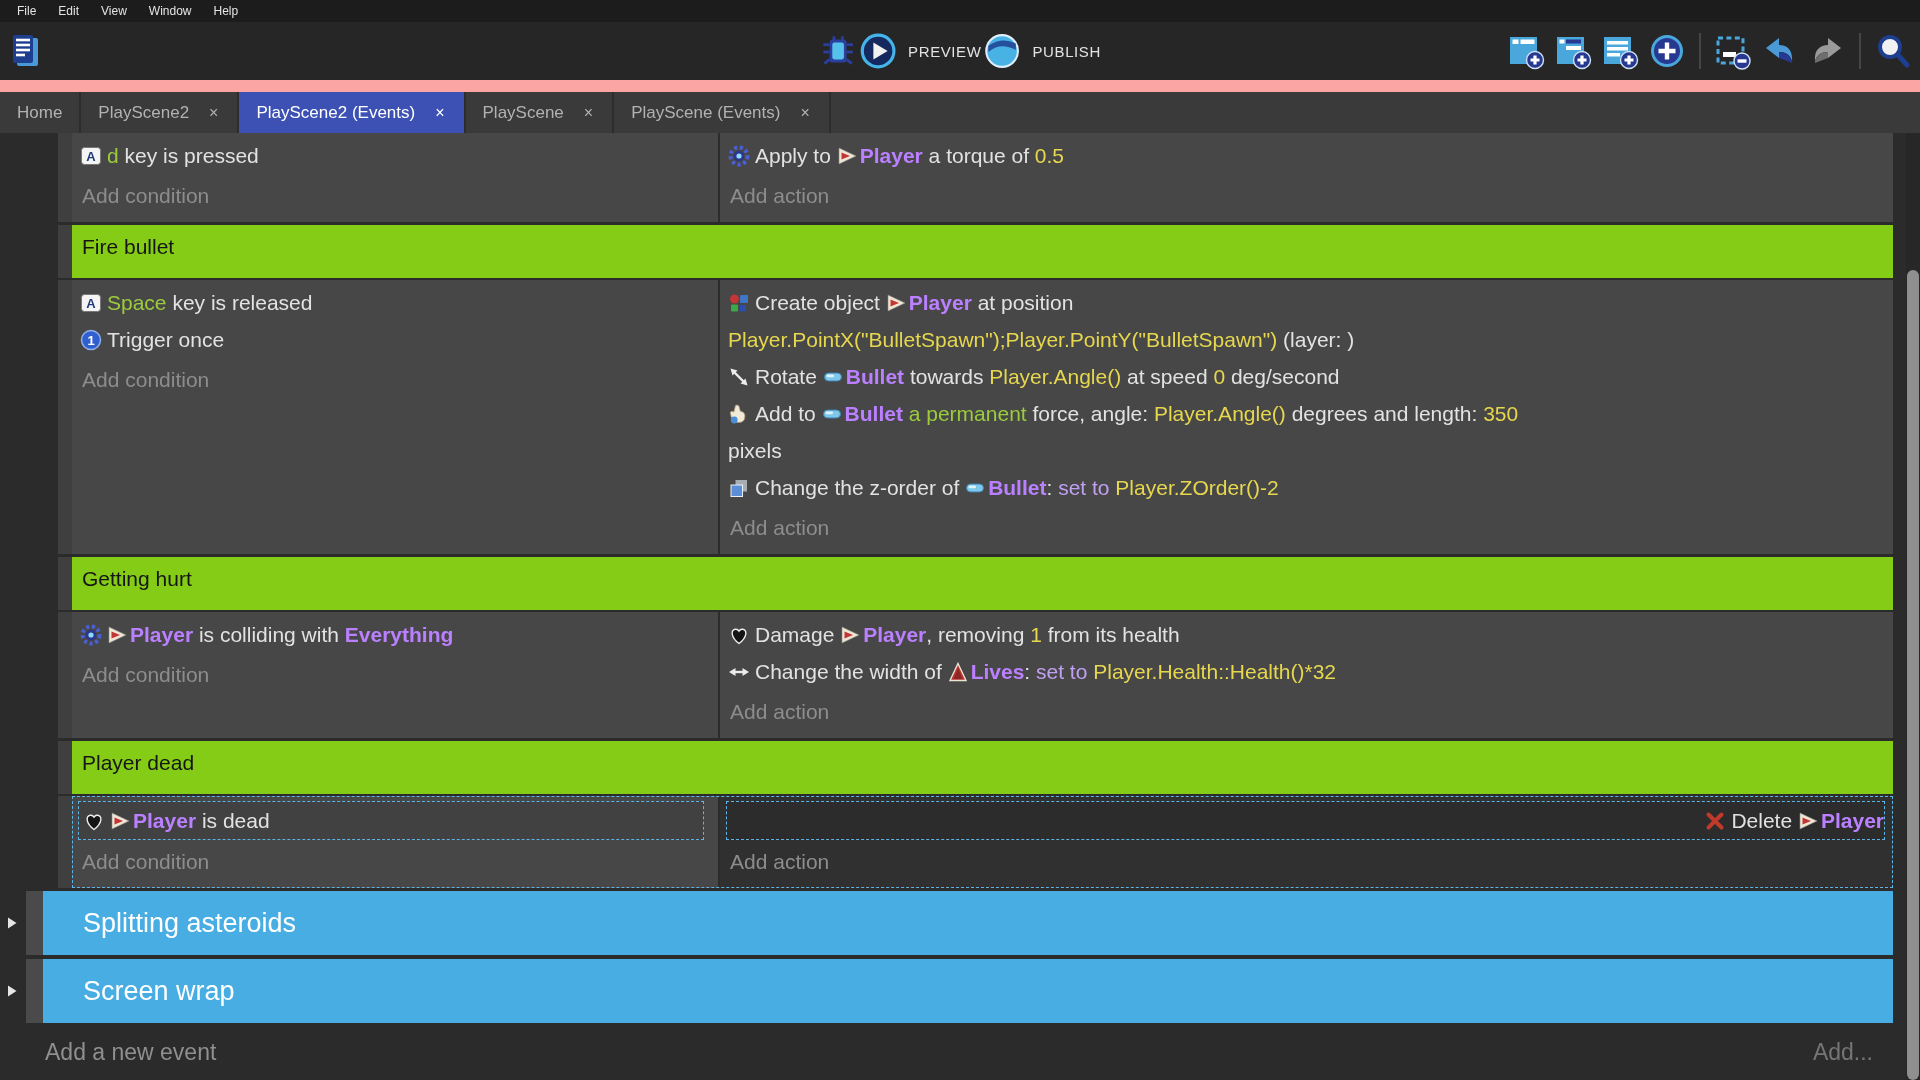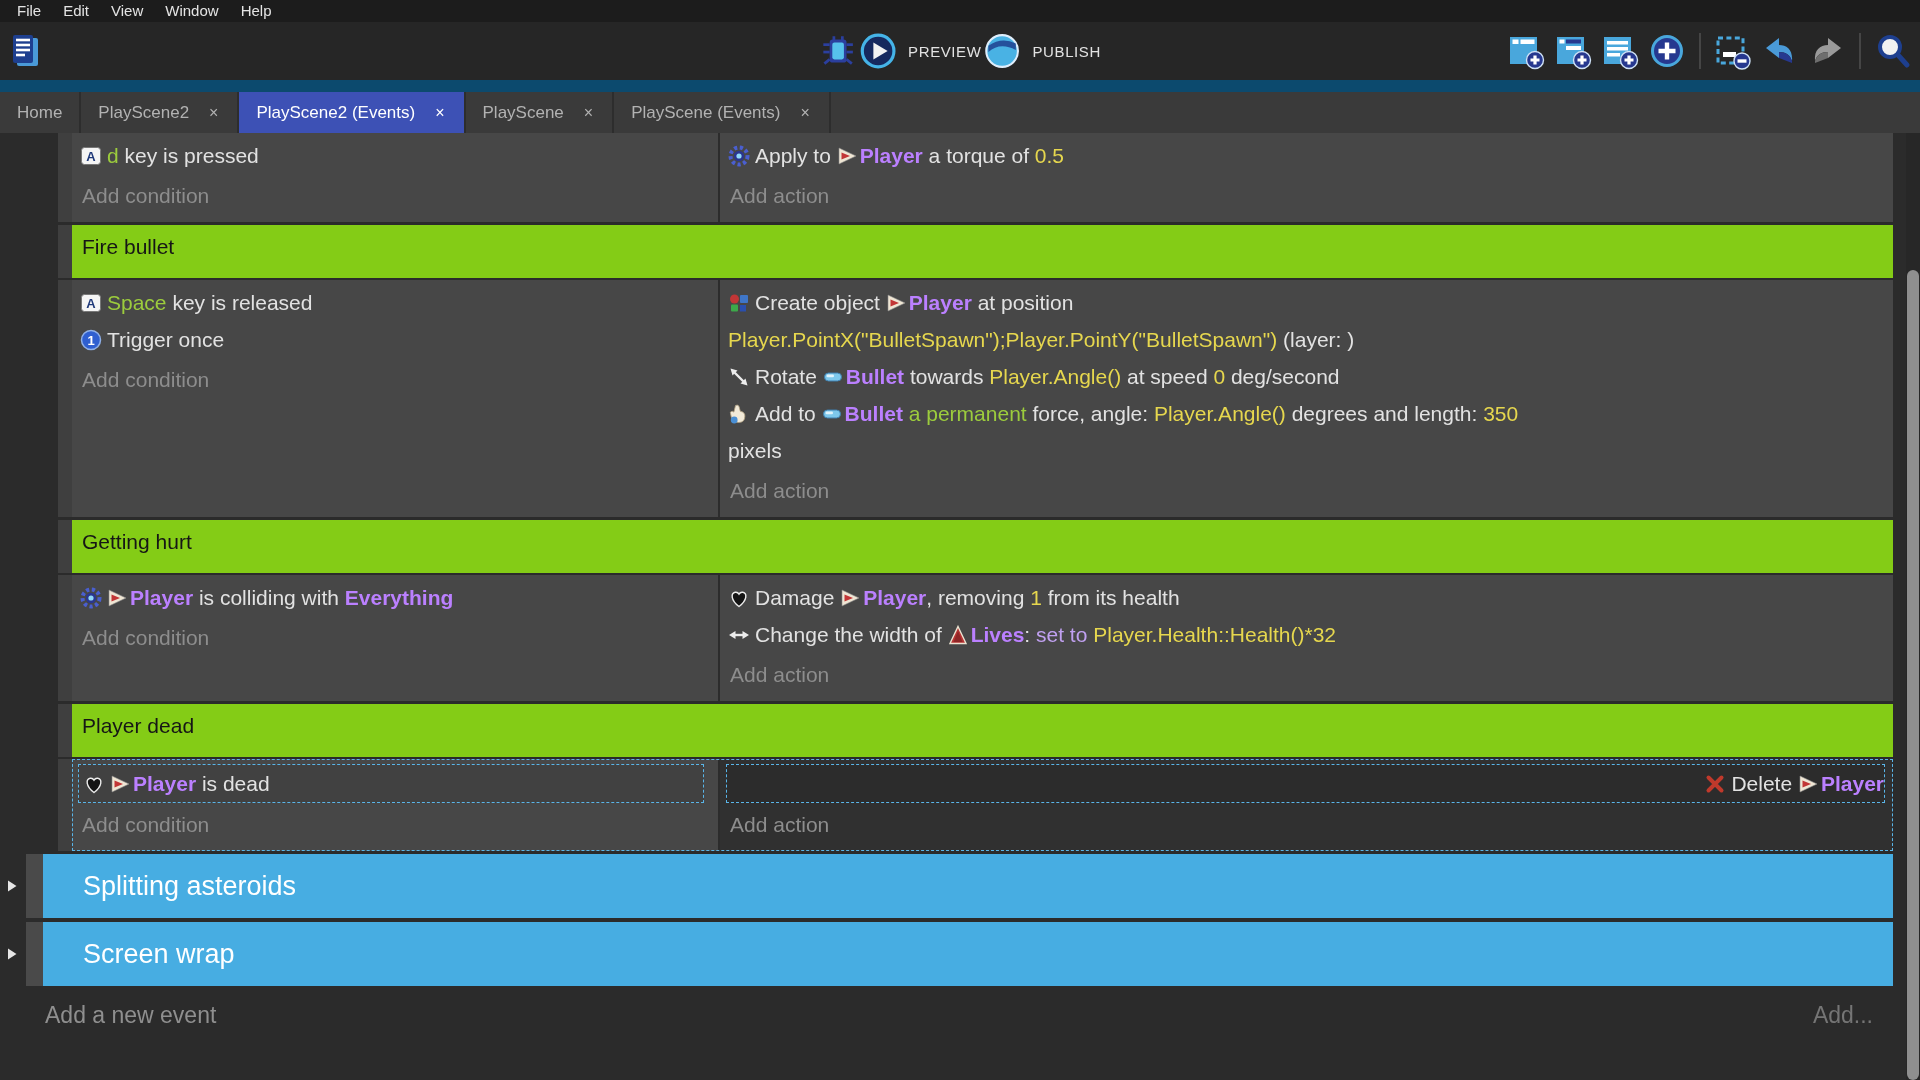--- a/index.html
+++ b/index.html
@@ -1,35 +1,35 @@
 <!DOCTYPE html>
 <html><head>
 <meta charset="utf-8">
 <style>
   html,body{margin:0;padding:0;background:#1a1a1a;}
   .app{position:relative;width:1920px;height:1080px;overflow:hidden;background:#2b2b2b;
        font-family:"Liberation Sans","DejaVu Sans",sans-serif;-webkit-font-smoothing:antialiased;}
 
   
   .menubar{height:22px;background:#1c1c1c;display:flex;align-items:center;padding-left:6px;}
-  .menu-item{font-size:15px;color:#e4e4e4;padding:0 11px;line-height:22px;cursor:default;}
+  .menu-item{font-size:12px;color:#e4e4e4;padding:0 11px;line-height:22px;cursor:default;}
 
   
   .toolbar{height:58px;background:#262626;display:flex;align-items:center;position:relative;}
   .logo{width:36px;height:36px;margin-left:8px;}
   .toolbar-center{position:absolute;left:50%;transform:translateX(-50%);display:flex;align-items:center;gap:2px;}
   .tbtn{display:flex;align-items:center;gap:11px;}
   .tbtn .tlabel{font-size:15px;color:#e2e2e2;letter-spacing:.6px;}
   .ticon36{width:38px;height:38px;display:inline-block;}
   .toolbar-right{margin-left:auto;display:flex;align-items:center;gap:9px;padding-right:8px;}
   .ticon{width:38px;height:38px;display:inline-block;}
   .tsep{width:2px;height:36px;background:#454545;margin:0 4px;}
 
   
-  .tabstrip{height:53px;background:#0c4a6e;display:flex;align-items:flex-end;text-align:center;}
+  .tabstrip{height:53px;background:#fca5a5;display:flex;align-items:flex-end;text-align:center;}
   .tabs{display:flex;height:41px;flex:1;background:#3a3a3a;}
   .tab{display:flex;align-items:center;gap:18px;padding:0 17px;font-size:17px;color:#b2b2b2;
        border-right:2px solid #2d2d2d;white-space:nowrap;}
   .tab .tab-close{font-size:16px;color:#b2b2b2;padding:0 2px;}
   .tab.active{background:#3d51b5;color:#ffffff;}
   .tab.active .tab-close{color:#ffffff;}
 
   
   .events{position:relative;height:947px;background:#2b2b2b;overflow:hidden;}
   .rows{width:1893px;}
@@ -267,20 +267,27 @@
                     <rect x="1.5" y="6" width="17" height="8" rx="4" fill="#7ec8ec" stroke="#3f7fae"></rect>
                     <rect x="3.5" y="7.6" width="7.5" height="2.6" rx="1.3" fill="#dff2fb"></rect>
                   </svg></span><span class="seg seg-object">Bullet</span><span class="seg"> towards </span><span class="seg seg-expr">Player.Angle()</span><span class="seg"> at speed </span><span class="seg seg-expr">0</span><span class="seg"> deg/second</span></div>
               <div class="instr"><span class="iicon"><svg viewBox="0 0 22 22">
                     <path d="M7.5 2.5 q2.6 -1.6 3.6 1.2 l1.2 4.6 q4.6 0.8 4.6 4.8 q0 6.4 -6.2 6.4 q-6.4 0 -7.6 -6.2 l-0.8 -4 q1.8 -2.2 3.6 -0.2 Z" fill="#f2ead8" stroke="#b0a080" stroke-width="0.8"></path>
                     <circle cx="6.2" cy="17" r="3.4" fill="#4a8fd4"></circle>
                   </svg></span><span class="seg">Add to </span><span class="oicon"><svg viewBox="0 0 20 20">
                     <rect x="1.5" y="6" width="17" height="8" rx="4" fill="#7ec8ec" stroke="#3f7fae"></rect>
                     <rect x="3.5" y="7.6" width="7.5" height="2.6" rx="1.3" fill="#dff2fb"></rect>
                   </svg></span><span class="seg seg-object">Bullet</span><span class="seg"> </span><span class="seg seg-green">a permanent</span><span class="seg"> force, angle: </span><span class="seg seg-expr">Player.Angle()</span><span class="seg"> degrees and length: </span><span class="seg seg-expr">350</span><br><span class="seg">pixels</span></div>
+              <div class="instr"><span class="iicon"><svg viewBox="0 0 22 22">
+                    <rect x="7.5" y="3" width="11.5" height="11.5" fill="#a8adb4"></rect>
+                    <rect x="3" y="8" width="11.5" height="11.5" fill="#5a8fd8" stroke="#e8f0fa" stroke-width="1"></rect>
+                  </svg></span><span class="seg">Change the z-order of </span><span class="oicon"><svg viewBox="0 0 20 20">
+                    <rect x="1.5" y="6" width="17" height="8" rx="4" fill="#7ec8ec" stroke="#3f7fae"></rect>
+                    <rect x="3.5" y="7.6" width="7.5" height="2.6" rx="1.3" fill="#dff2fb"></rect>
+                  </svg></span><span class="seg seg-object">Bullet</span><span class="seg">: </span><span class="seg seg-op">set to</span><span class="seg"> </span><span class="seg seg-expr">Player.ZOrder()-2</span></div>
               <div class="add-line">Add action</div>
             </div>
           </div>
         </div>
         <div class="row comment-row">
           <div class="gutter"></div>
           <div class="handle"></div>
           <div class="comment-bar">Getting hurt</div>
         </div>
         <div class="row event-row">

